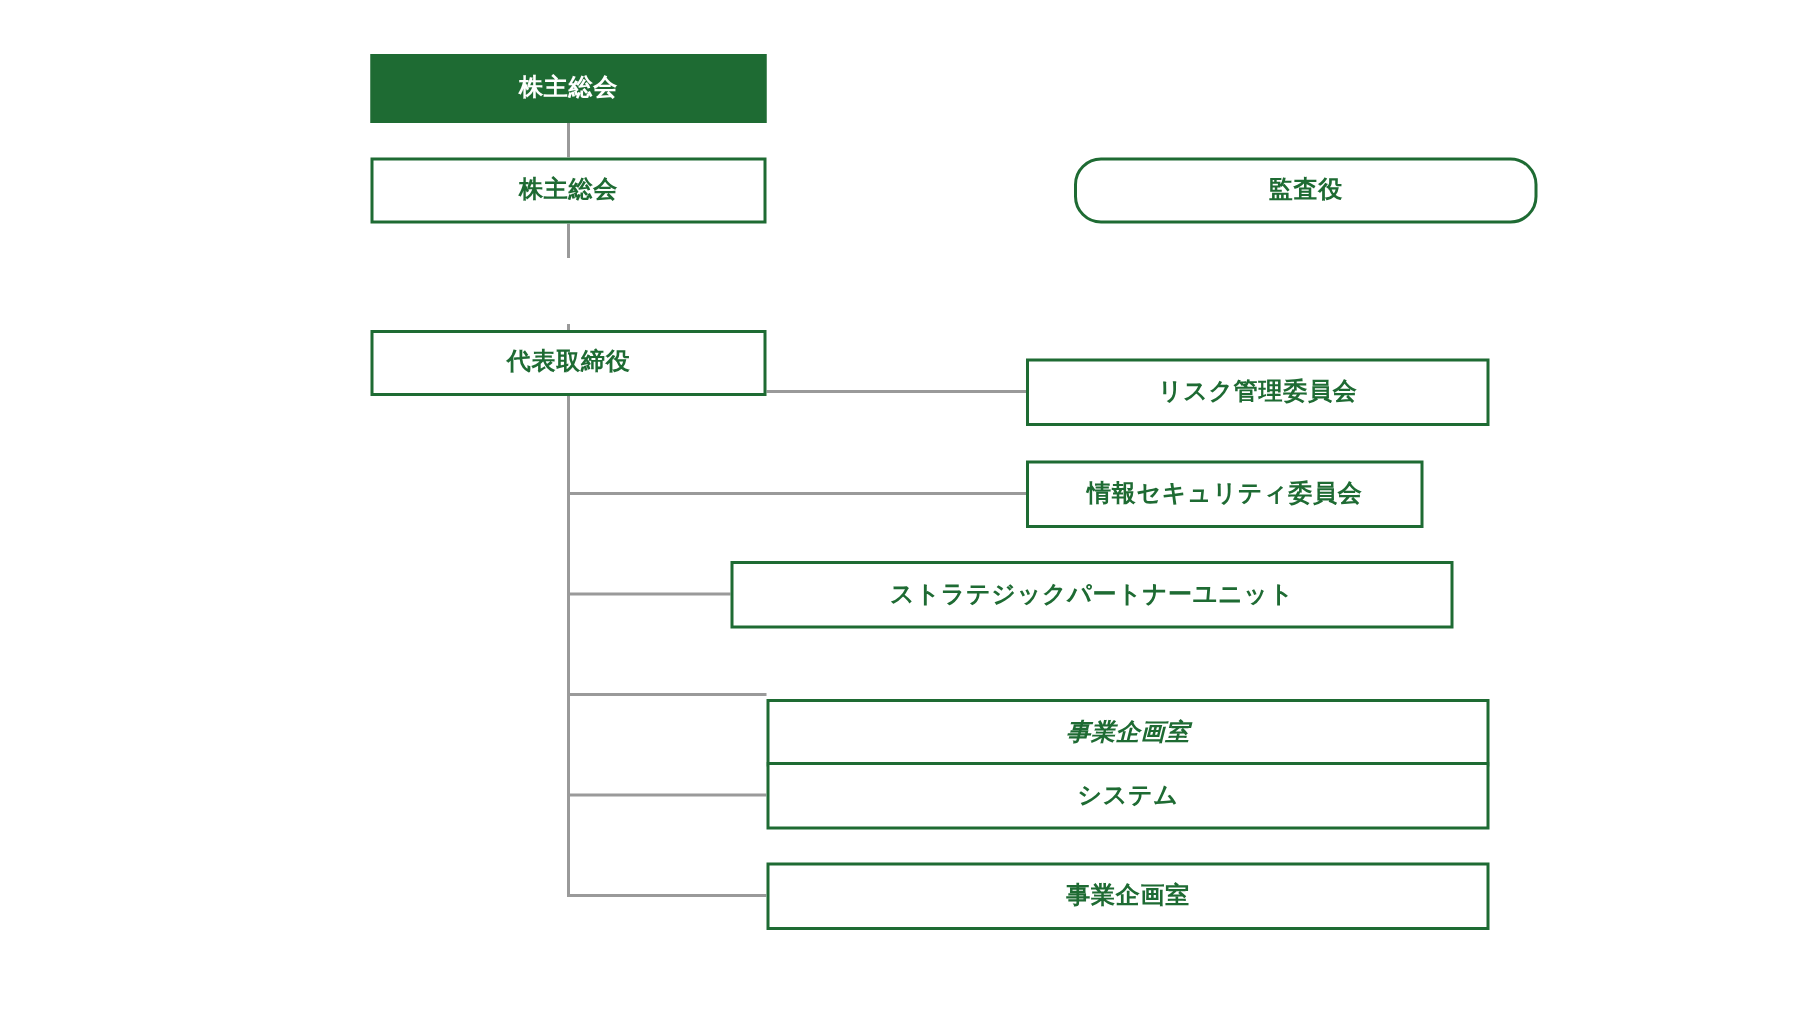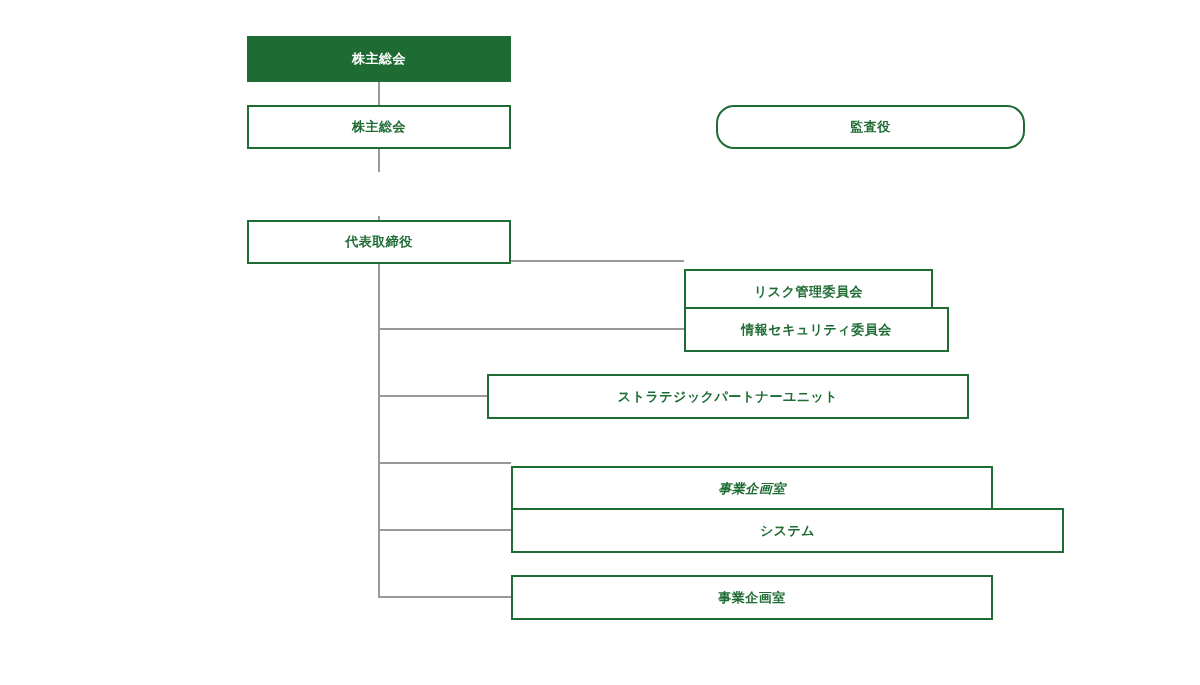--- a/index.html
+++ b/index.html
@@ -23,21 +23,21 @@
   .node {
     position: absolute;
     box-sizing: border-box;
     display: flex;
     align-items: center;
     justify-content: center;
     border: 2px solid #1e6b33;
     background: #ffffff;
     color: #1e6b33;
     font-weight: bold;
-    font-size: 13px;
+    font-size: 16px;
     letter-spacing: 0.5px;
     line-height: 1.2;
     text-align: center;
     z-index: 2;
   }
   .node.filled {
     background: #1e6b33;
     border-color: #1e6b33;
     color: #ffffff;
   }
@@ -72,32 +72,32 @@
       </div>
       <div class="node" style="left: 247px; top: 105px; width: 264px; height: 44px;">
         <span>株主総会</span>
       </div>
       <div class="node" style="left: 247px; top: 172px; width: 264px; height: 44px; margin-top: 48px;">
         <span>代表取締役</span>
       </div>
       <div class="node" style="left: 716px; top: 105px; width: 309px; height: 44px; border-radius: 18px;">
         <span>監査役</span>
       </div>
-      <div class="node" style="left: 684px; top: 239px; width: 249px; height: 45px; margin-top: 30px;">
+      <div class="node" style="left: 684px; top: 239px; width: 309px; height: 45px;">
         <span>リスク管理委員会</span>
       </div>
       <div class="node" style="left: 684px; top: 307px; width: 265px; height: 45px;">
         <span>情報セキュリティ委員会</span>
       </div>
       <div class="node" style="left: 487px; top: 374px; width: 482px; height: 45px;">
         <span>ストラテジックパートナーユニット</span>
       </div>
       <div class="node" style="left: 511px; top: 466px; width: 482px; height: 45px; font-style: italic;">
         <span>事業企画室</span>
       </div>
-      <div class="node" style="left: 511px; top: 508px; width: 553px; height: 45px;">
+      <div class="node" style="left: 511px; top: 508px; width: 482px; height: 45px;">
         <span>システム</span>
       </div>
       <div class="node" style="left: 511px; top: 575px; width: 482px; height: 45px;">
         <span>事業企画室</span>
       </div>
     </div>
 </div>
 
 </body></html>

